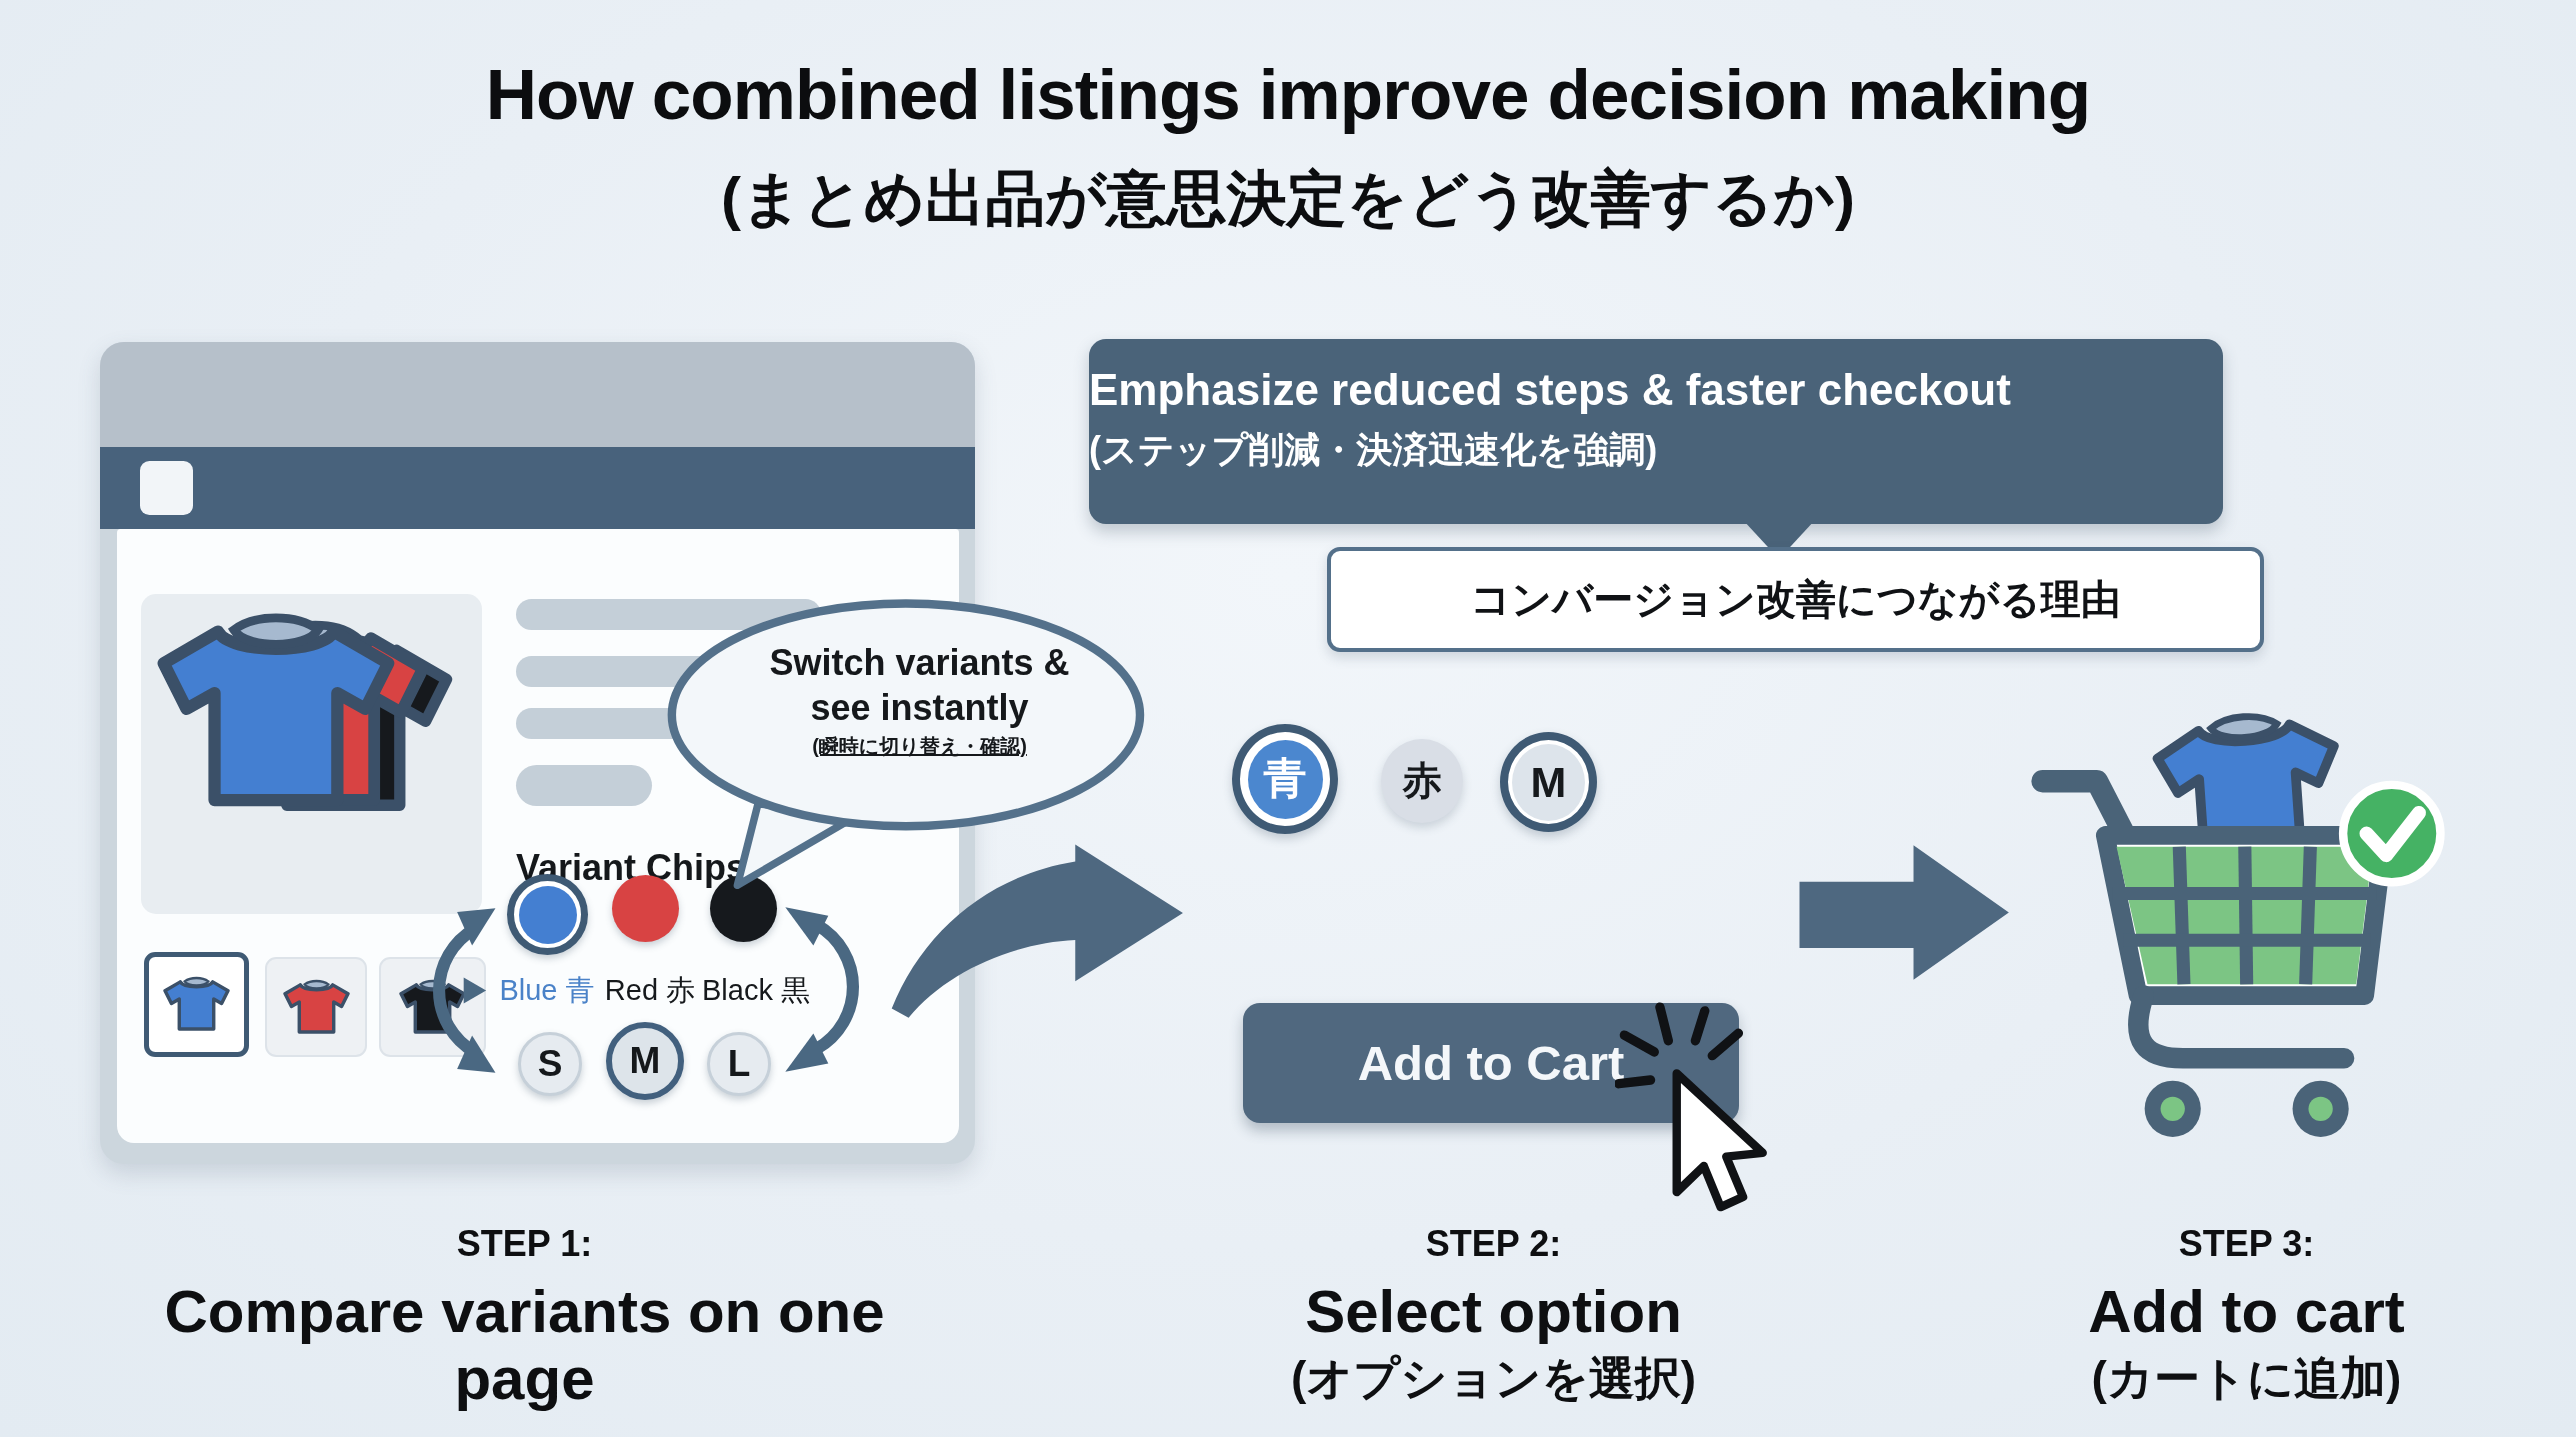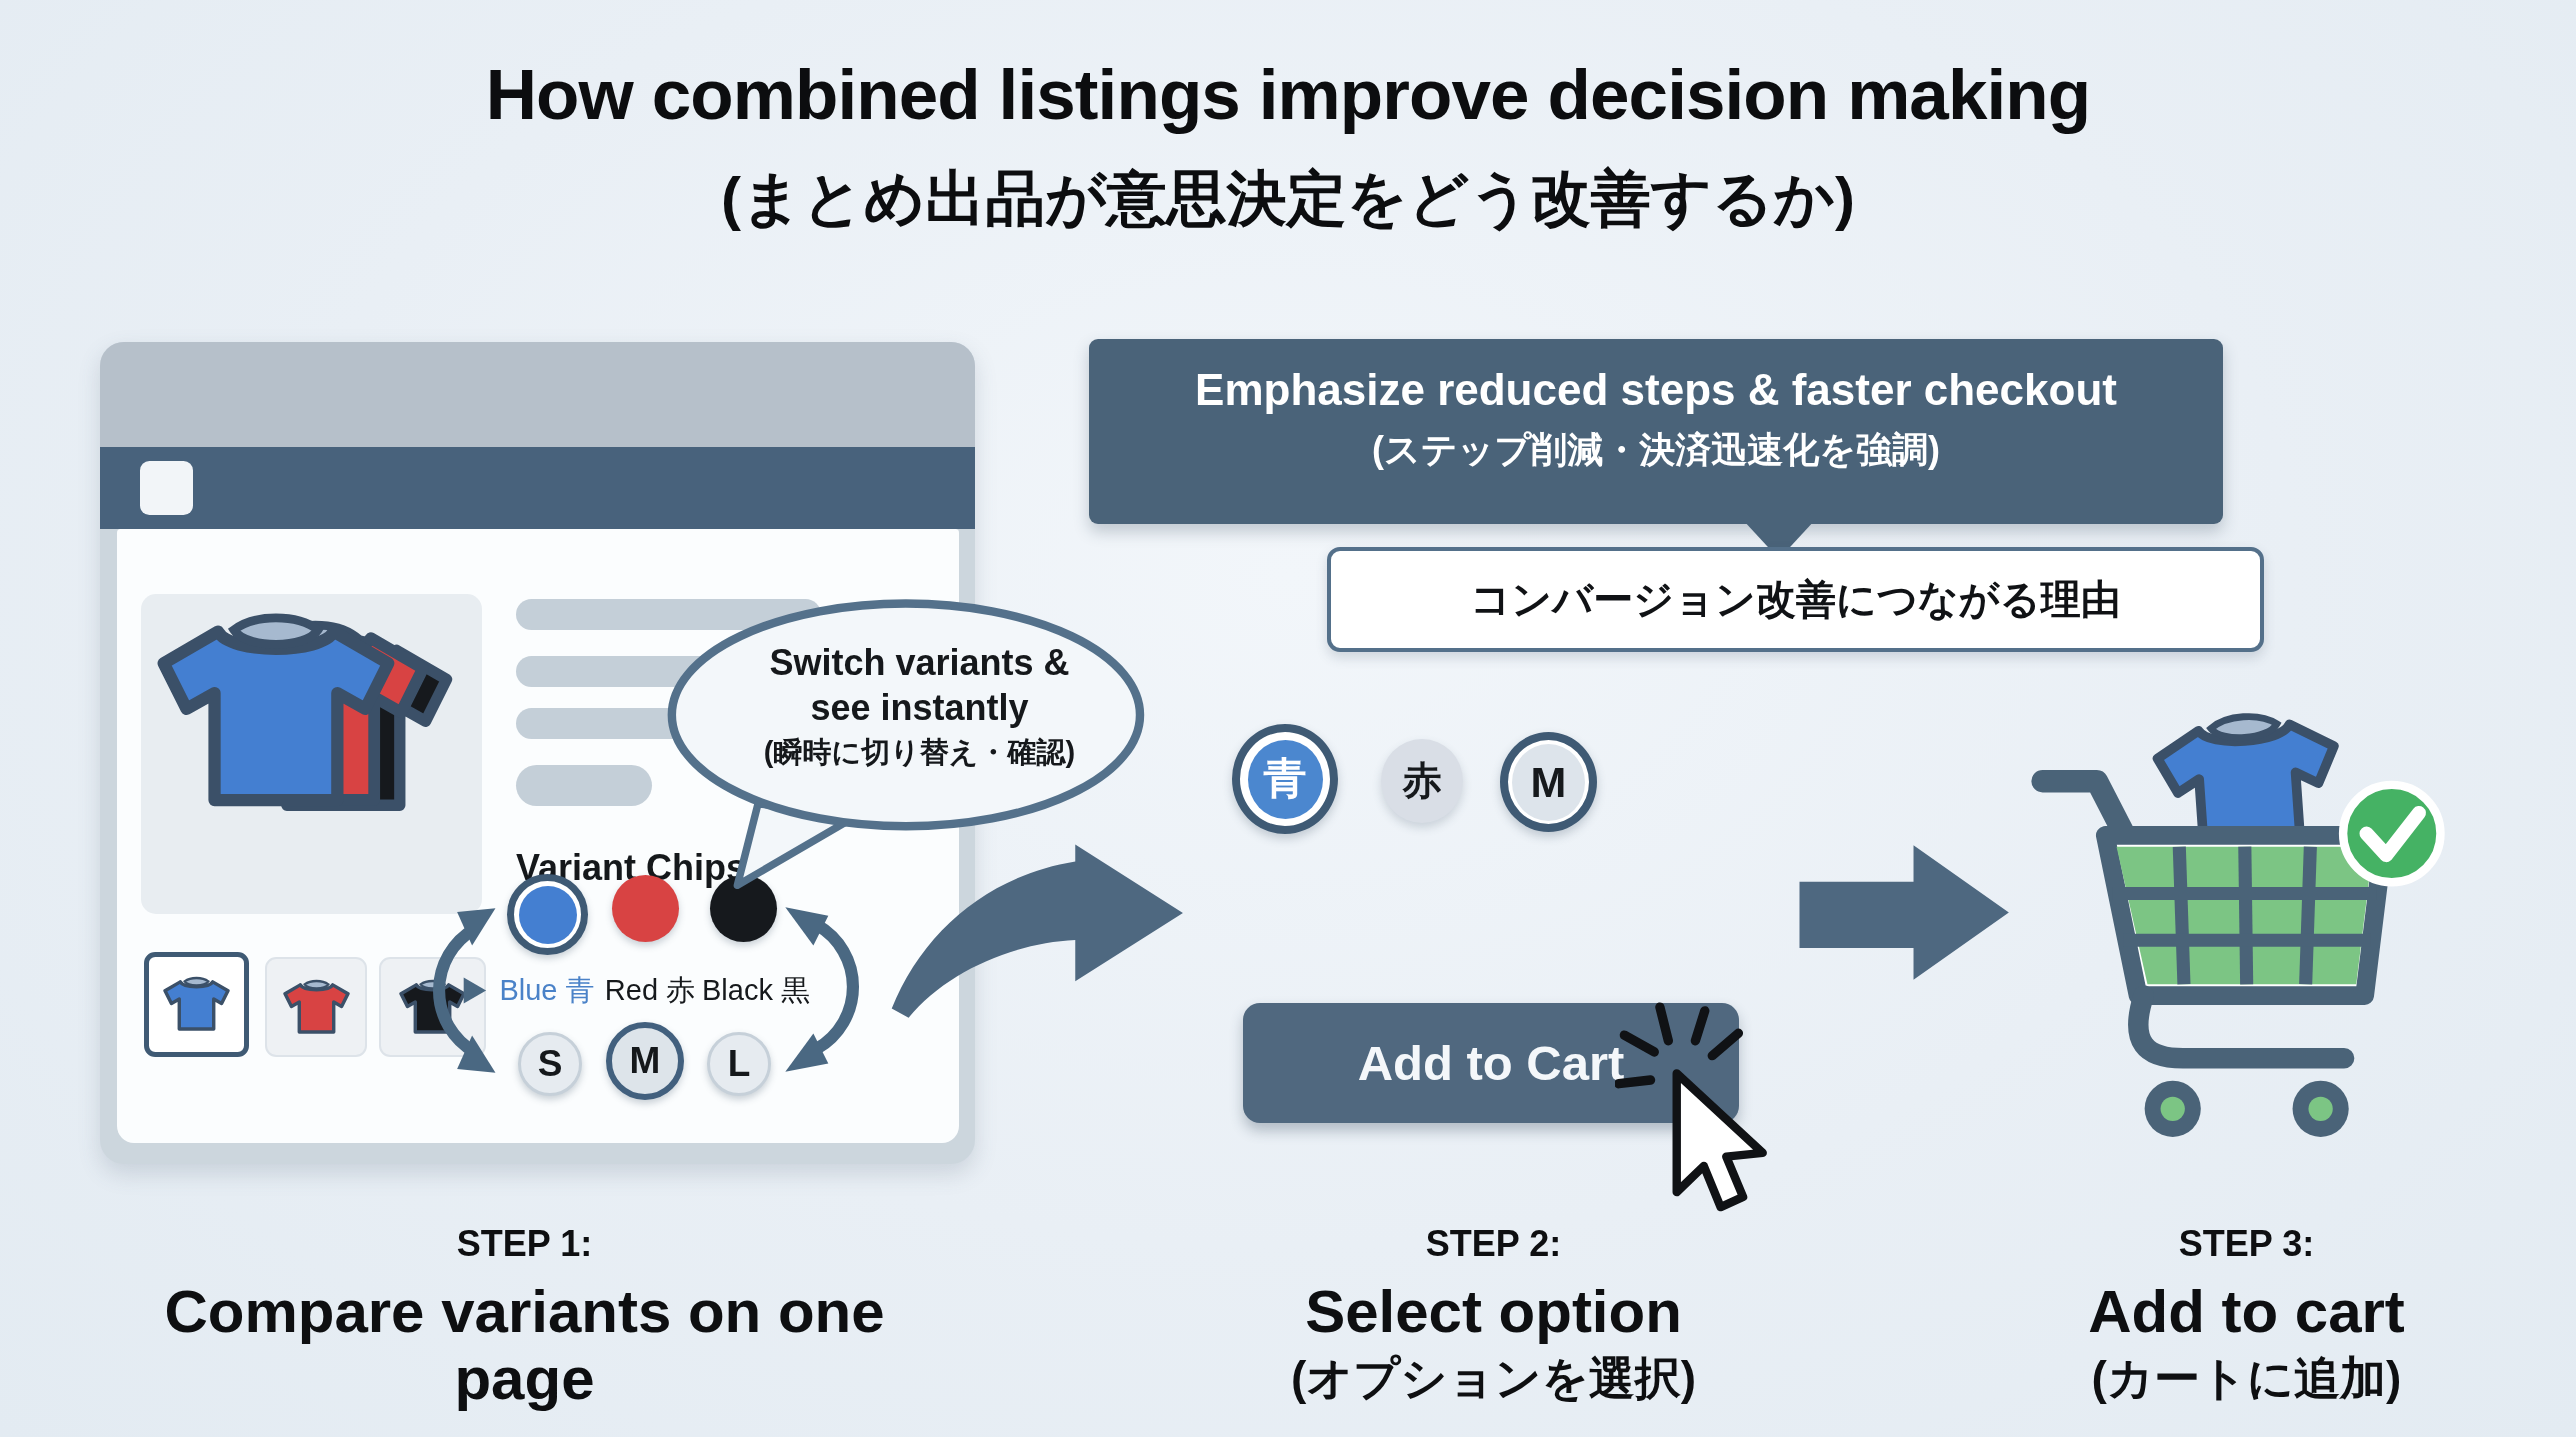--- a/index.html
+++ b/index.html
@@ -37,25 +37,25 @@
   .sizechip.sel{width:66px;height:66px;background:#dde4ea;border:6.6px solid #42607e;}
   .thumb{position:absolute;border-radius:11.2px;display:flex;align-items:center;justify-content:center;}
   .thumb.sel{background:#ffffff;border:5.6px solid #3f5a74;}
   .thumb.plain{background:#eef1f4;border:2.8px solid #dde3e9;}
 
   
   #bubble{left:655px;top:593px;width:529px;height:314px;}
   #bubble .txt{position:absolute;left:0;width:100%;text-align:center;color:#15181b;}
   #bubble .b1{top:49px;font-size:36px;font-weight:800;}
   #bubble .b2{top:94px;font-size:36px;font-weight:800;}
-  #bubble .b3{top:140px;font-size:29px;font-weight:800;}
-
-  
-  #banner{left:1089px;top:339px;width:1134px;height:185px;background:#4a6379;border-radius:9px;
-          box-shadow:0 7.5px 15px rgba(50,70,90,.25);color:#fff;text-align:center;}
+  #bubble .b3{top:140px;font-size:20px;font-weight:800;text-decoration:underline;}
+
+  
+  #banner{left:1089px;top:339px;width:1134px;height:185px;background:#4a6379;border-radius:17px;
+          box-shadow:0 7.5px 15px rgba(50,70,90,.25);color:#fff;text-align:left;}
   #banner .l1{margin-top:26px;font-size:44px;font-weight:800;}
   #banner .l2{margin-top:11.2px;font-size:36px;font-weight:800;}
   #bannertail{left:1743px;top:520px;width:0;height:0;border-left:36px solid transparent;
               border-right:36px solid transparent;border-top:39px solid #4a6379;}
   #callout{left:1327px;top:547px;width:929px;height:97px;background:#ffffff;border:4.7px solid #54708a;
            border-radius:13px;box-shadow:0 5.6px 11.2px rgba(60,80,100,.18);
            display:flex;align-items:center;justify-content:center;font-size:40px;font-weight:800;color:#101215;}
 
   
   .s2ring{position:absolute;background:#fff;border:8.4px solid #3f5a74;border-radius:50%;

